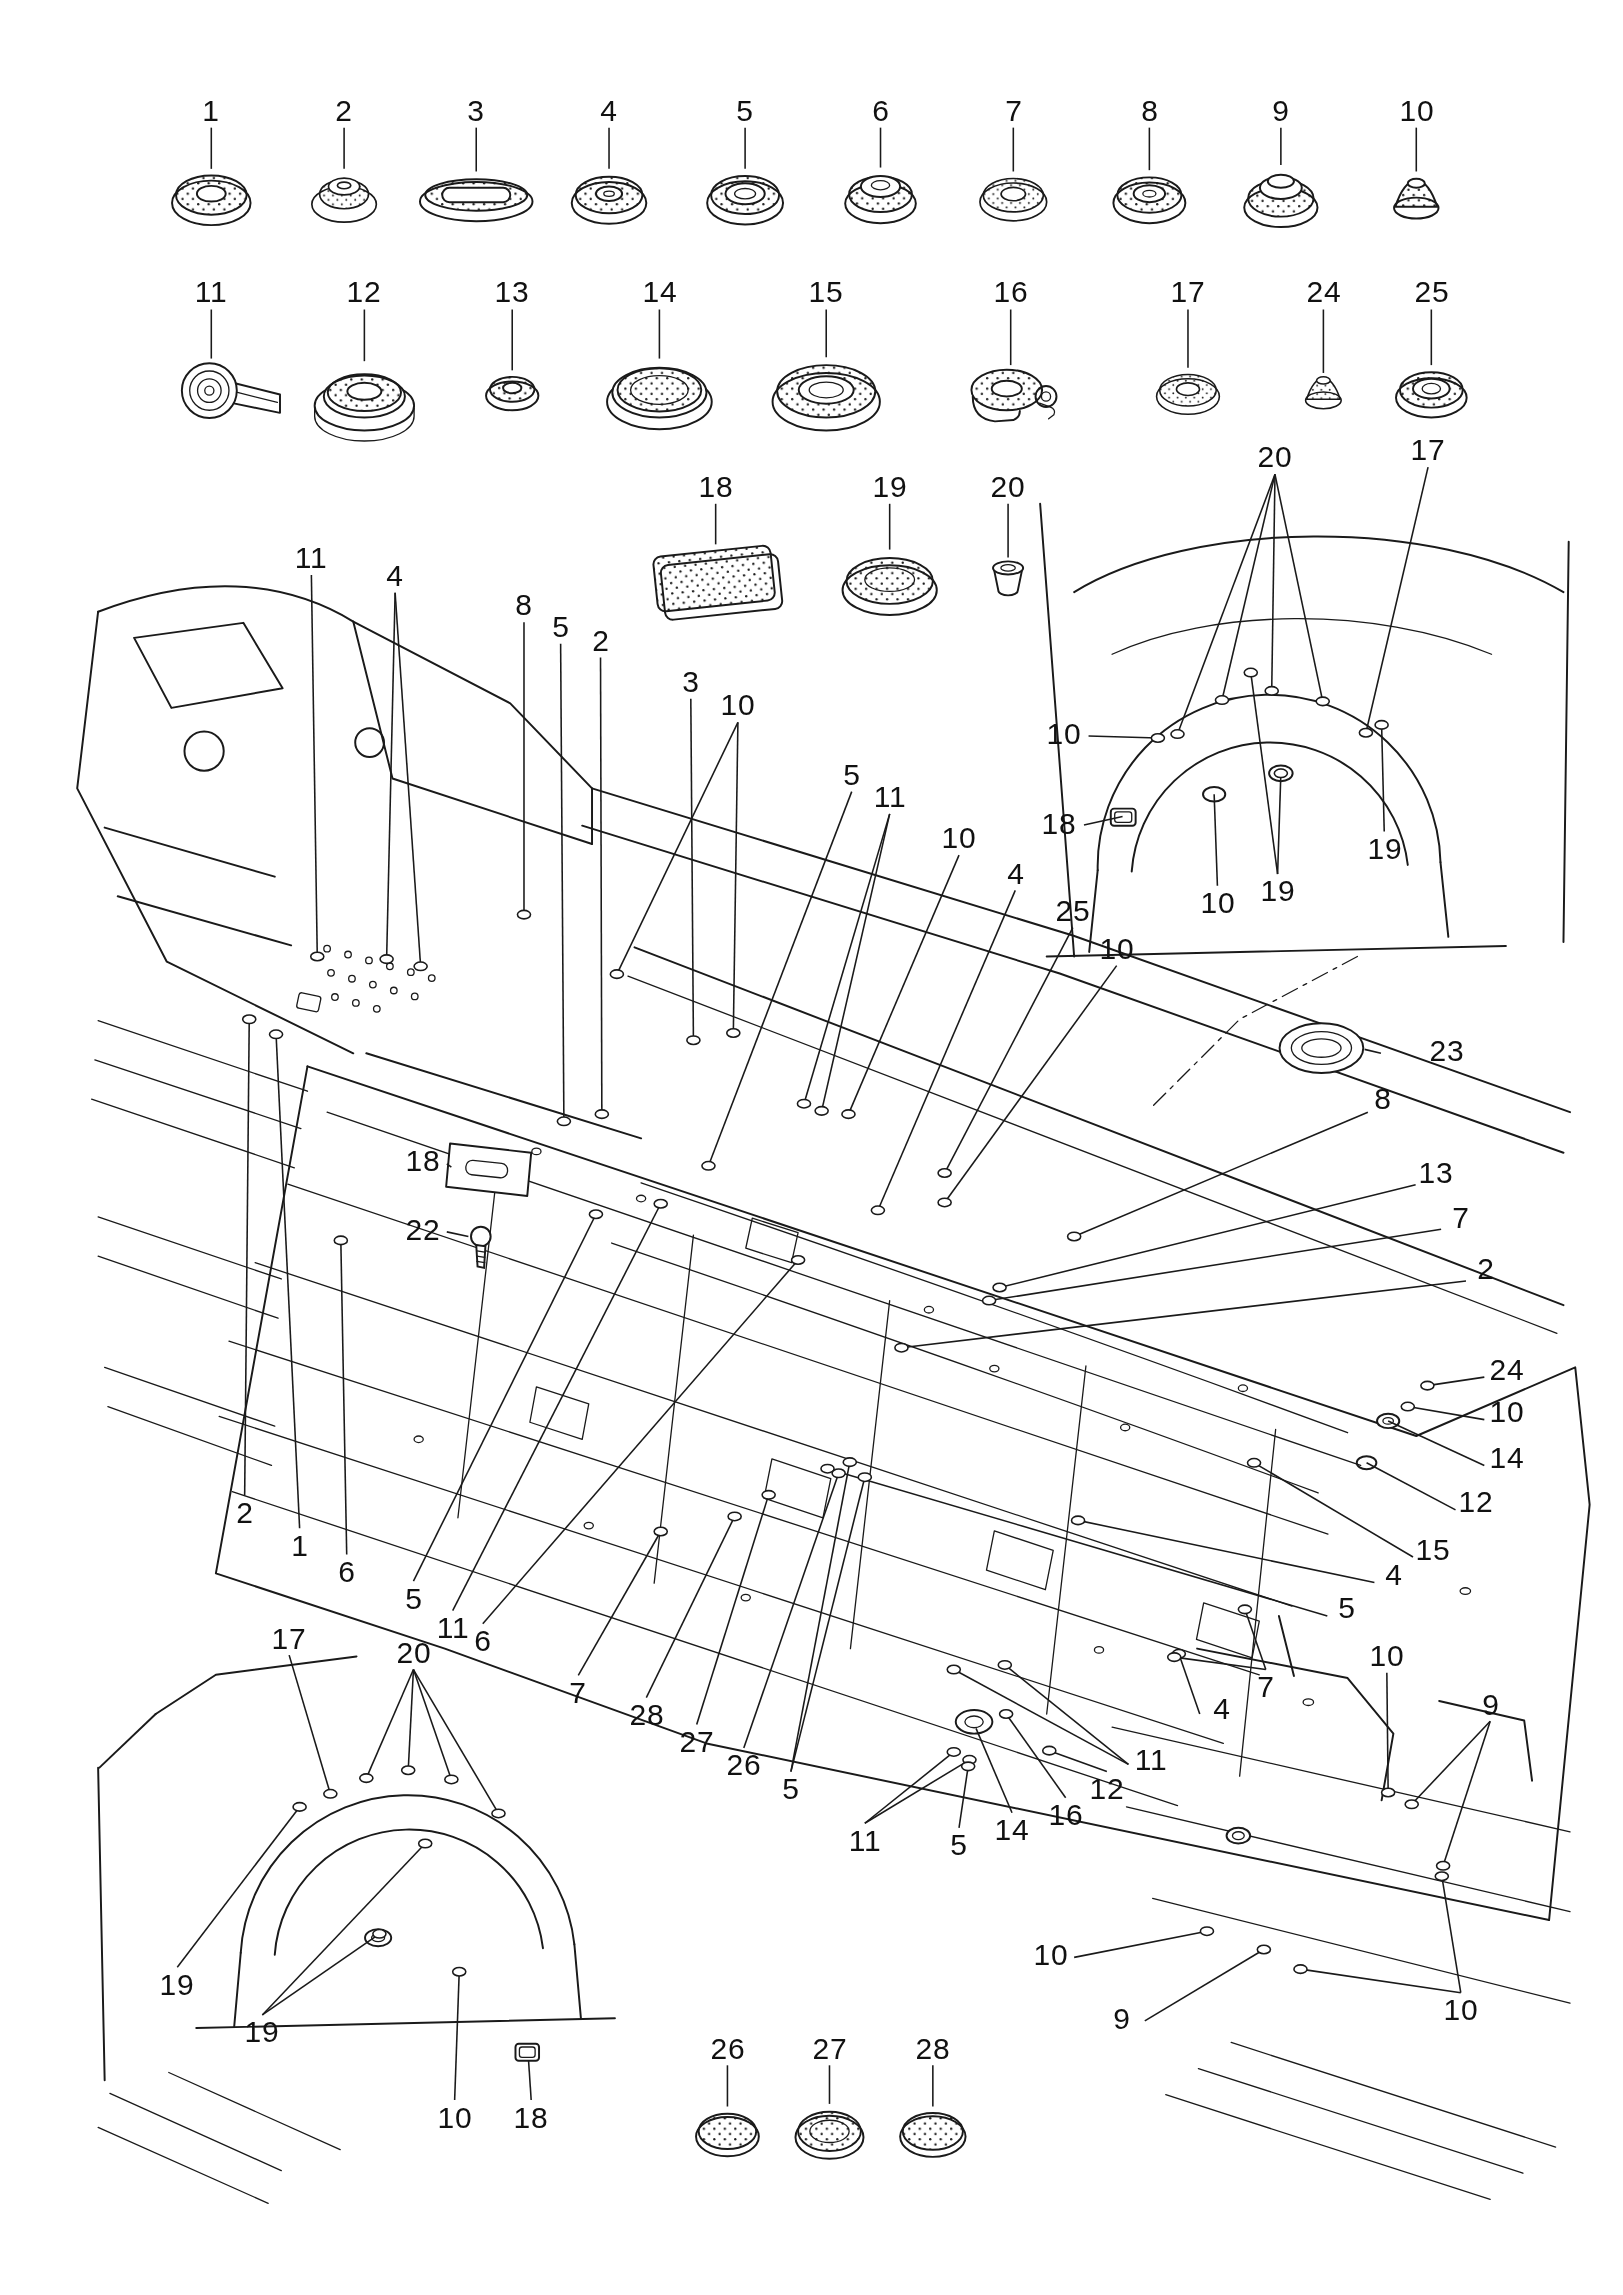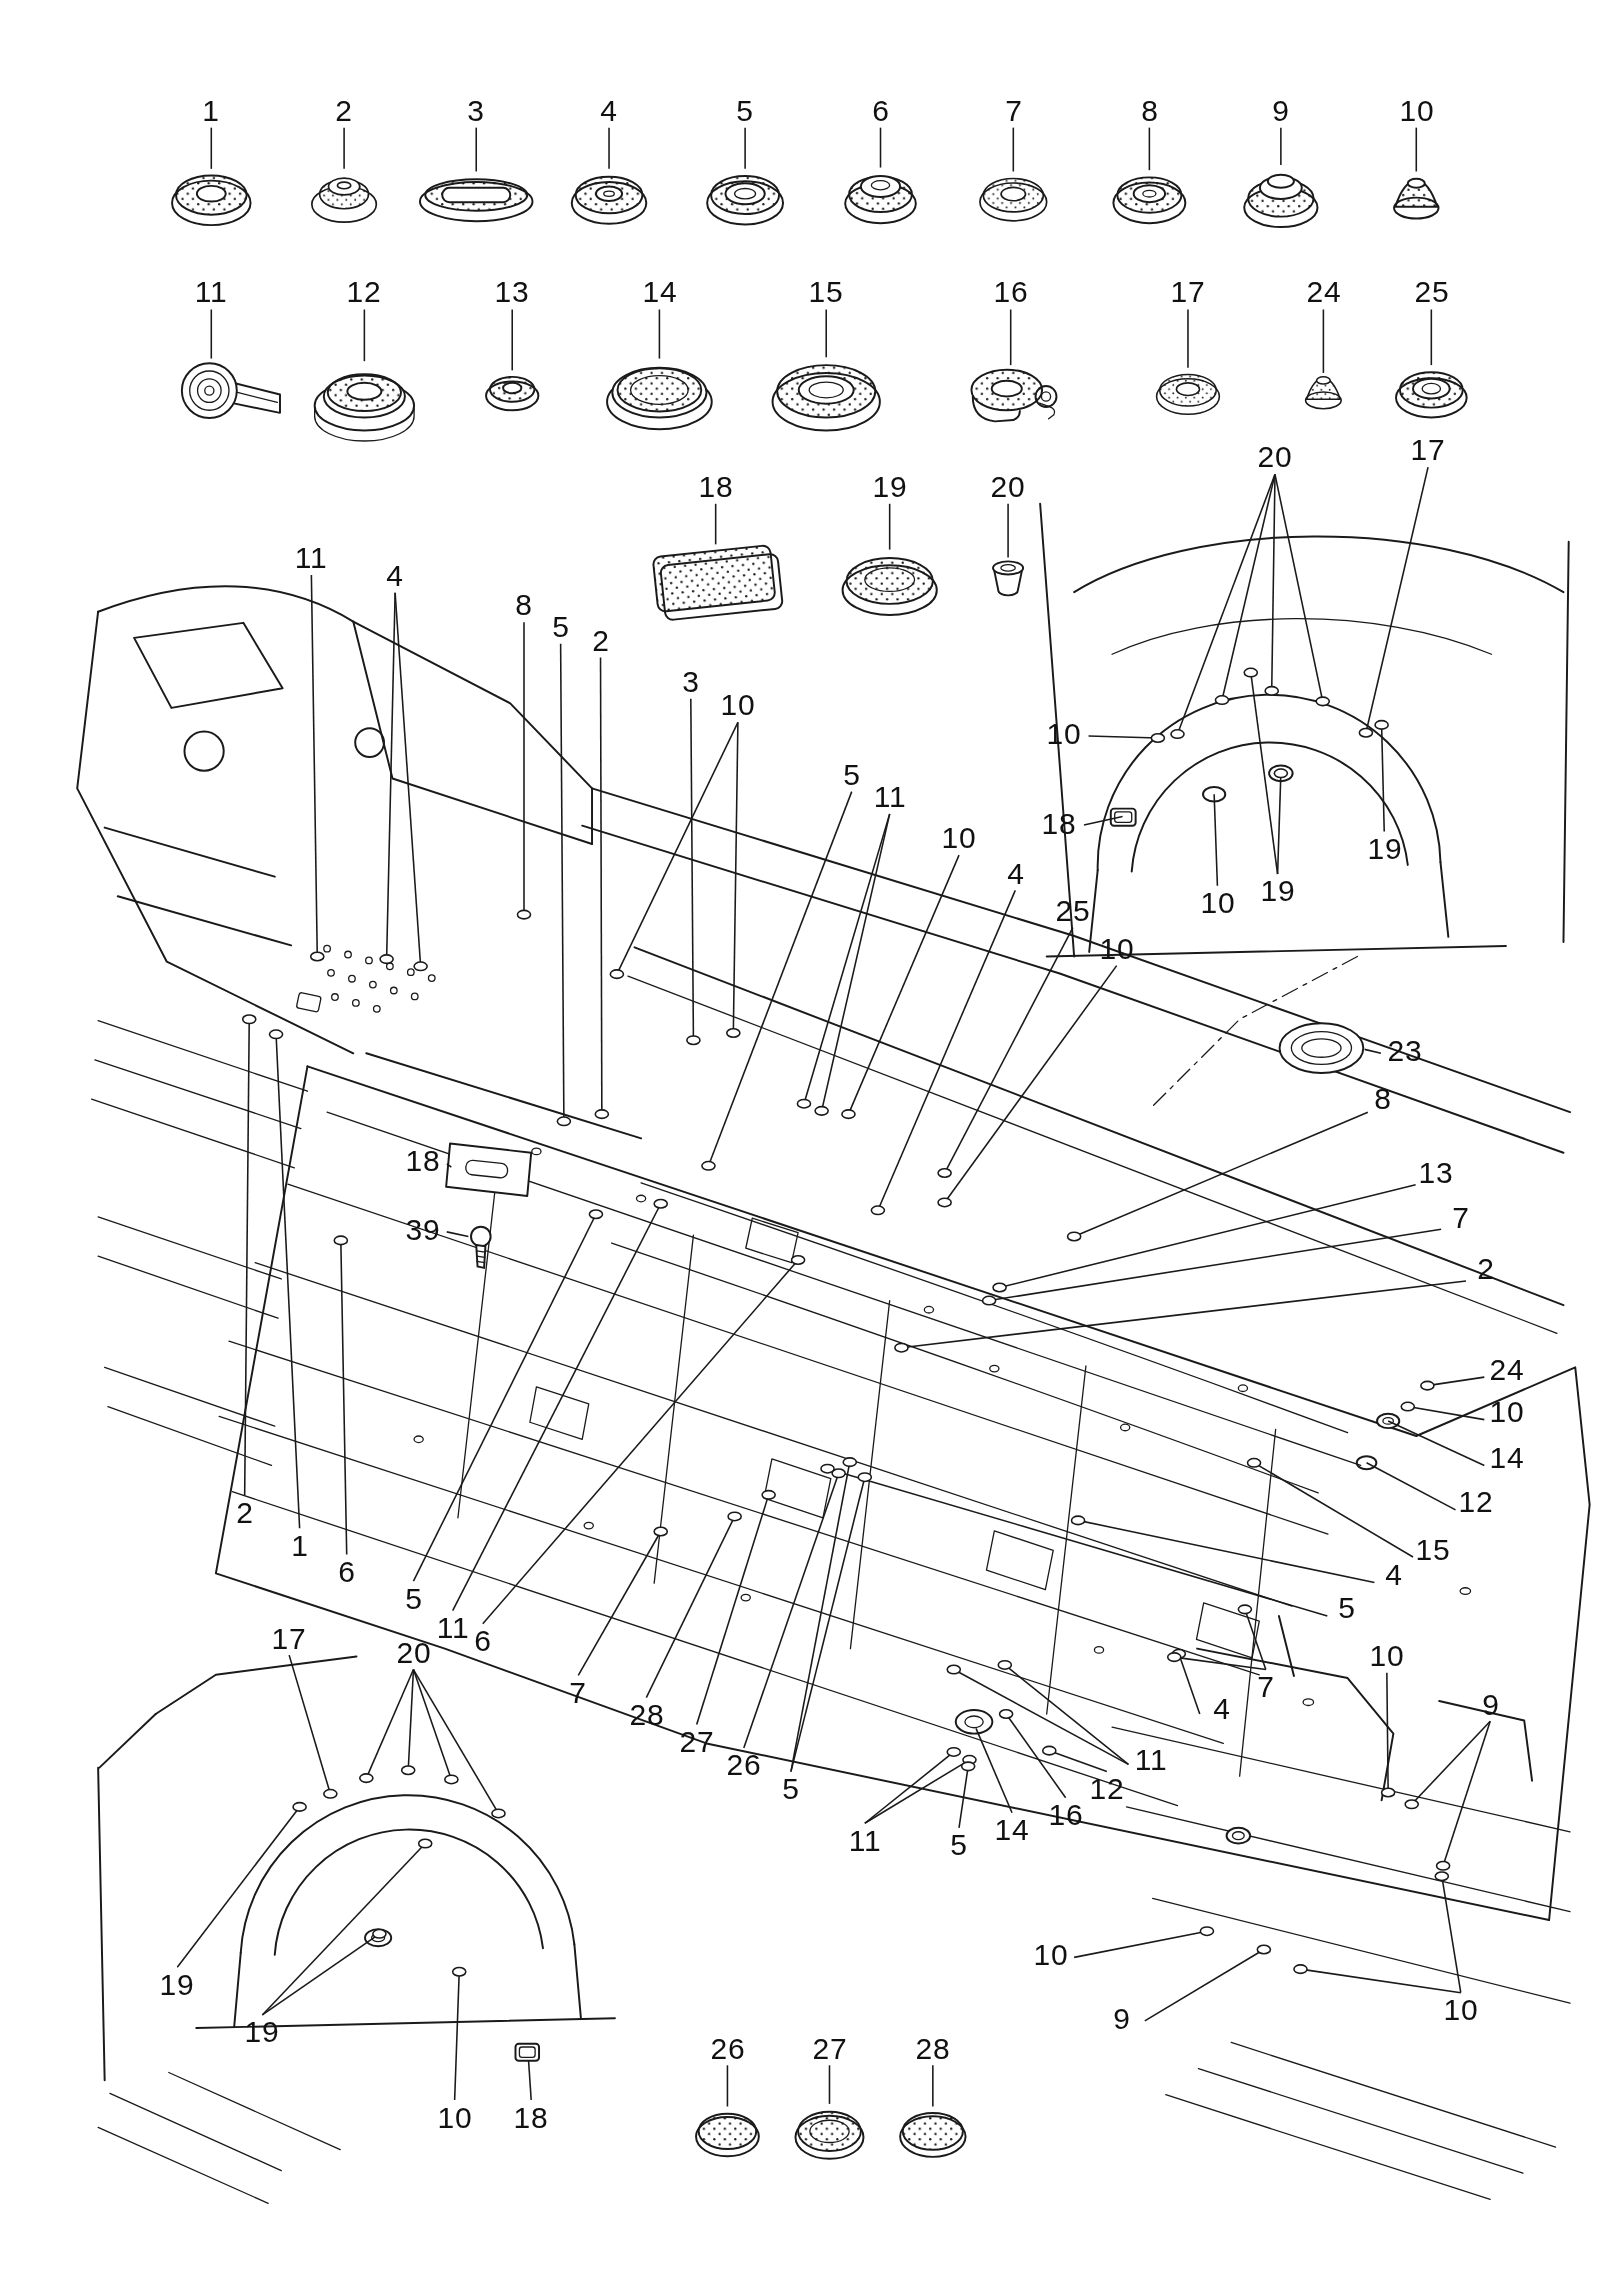--- a/index.html
+++ b/index.html
@@ -552,34 +552,34 @@
       <div class="callout" style="left: 1016px; top: 874px;">4</div>
       <div class="callout" style="left: 1073px; top: 911px;">25</div>
       <div class="callout" style="left: 1117px; top: 949px;">10</div>
       <div class="callout" style="left: 1275px; top: 457px;">20</div>
       <div class="callout" style="left: 1428px; top: 450px;">17</div>
       <div class="callout" style="left: 1064px; top: 734px;">10</div>
       <div class="callout" style="left: 1059px; top: 824px;">18</div>
       <div class="callout" style="left: 1218px; top: 903px;">10</div>
       <div class="callout" style="left: 1278px; top: 891px;">19</div>
       <div class="callout" style="left: 1385px; top: 849px;">19</div>
-      <div class="callout" style="left: 1405px; top: 1051px;">23</div>
+      <div class="callout" style="left: 1447px; top: 1051px;">23</div>
       <div class="callout" style="left: 1383px; top: 1099px;">8</div>
       <div class="callout" style="left: 1436px; top: 1173px;">13</div>
       <div class="callout" style="left: 1461px; top: 1218px;">7</div>
       <div class="callout" style="left: 1486px; top: 1269px;">2</div>
       <div class="callout" style="left: 1507px; top: 1370px;">24</div>
       <div class="callout" style="left: 1507px; top: 1412px;">10</div>
       <div class="callout" style="left: 1507px; top: 1458px;">14</div>
       <div class="callout" style="left: 1476px; top: 1502px;">12</div>
       <div class="callout" style="left: 1433px; top: 1550px;">15</div>
       <div class="callout" style="left: 1394px; top: 1575px;">4</div>
       <div class="callout" style="left: 1347px; top: 1608px;">5</div>
       <div class="callout" style="left: 423px; top: 1161px;">18</div>
-      <div class="callout" style="left: 423px; top: 1230px;">39</div>
+      <div class="callout" style="left: 423px; top: 1230px;">22</div>
       <div class="callout" style="left: 245px; top: 1513px;">2</div>
       <div class="callout" style="left: 300px; top: 1546px;">1</div>
       <div class="callout" style="left: 347px; top: 1572px;">6</div>
       <div class="callout" style="left: 414px; top: 1599px;">5</div>
       <div class="callout" style="left: 453px; top: 1628px;">11</div>
       <div class="callout" style="left: 483px; top: 1641px;">6</div>
       <div class="callout" style="left: 578px; top: 1693px;">7</div>
       <div class="callout" style="left: 647px; top: 1715px;">28</div>
       <div class="callout" style="left: 697px; top: 1742px;">27</div>
       <div class="callout" style="left: 744px; top: 1765px;">26</div>

